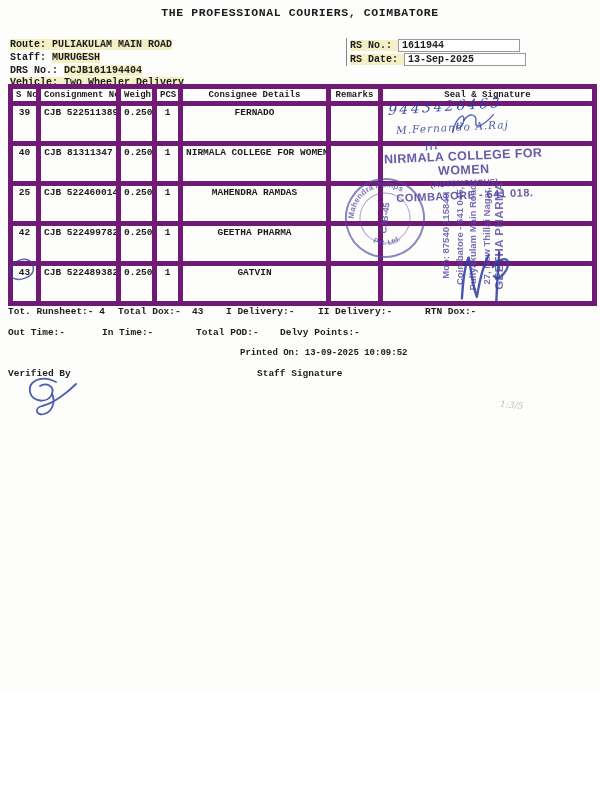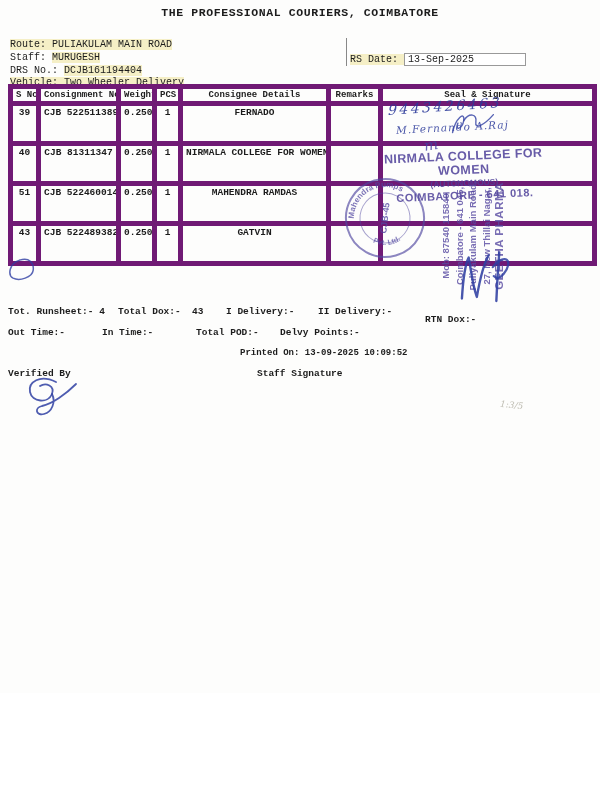--- a/index.html
+++ b/index.html
@@ -2,21 +2,21 @@
 <html><head>
 <meta charset="utf-8">
 <style>
   * { margin:0; padding:0; box-sizing:border-box; }
   html,body { width:600px; height:800px; background:#ffffff; }
   body { font-family:"Liberation Mono", monospace; color:#1c1c1c; }
   .sheet { position:relative; width:600px; height:693px; background:#fdfdfc; overflow:hidden; }
   .abs { position:absolute; }
   .title { top:6px; left:0; width:100%; text-align:center; font-size:11.5px; font-weight:bold; letter-spacing:.6px; }
   .subtitle { top:20px; left:0; width:100%; text-align:center; font-size:11px; font-weight:bold; letter-spacing:.2px; }
-  .inf { font-size:10px; font-weight:normal; white-space:pre; }
+  .inf { font-size:10px; font-weight:bold; white-space:pre; }
   .hl { background:#f5efc6; }
   .box { display:inline-block; border:1px solid #999; background:#fff; padding:0 3px; min-width:122px; }
   .vline { width:1px; background:#888; }
   table.rstable { position:absolute; top:84px; left:8px; width:584px; border-collapse:collapse; table-layout:fixed; }
   .rstable th, .rstable td { border:5px solid #701a75; font-weight:bold; vertical-align:top; padding:1px 3px; text-align:center; overflow:hidden; white-space:pre; }
   .rstable th { font-size:9px; height:14px; }
   .rstable td { font-size:9.5px; height:40px; }
   .c-pcs { text-align:center; }
   .f { position:absolute; font-size:9.5px; font-weight:bold; white-space:pre; }
   .f.small { font-size:9px; }
@@ -43,20 +43,21 @@
 <div class="sheet">
 
   <div class="abs title">THE PROFESSIONAL COURIERS, COIMBATORE</div>
 
   <div class="abs inf" style="left:10px; top:39px;"><span class="hl">Route: </span><span class="hl">PULIAKULAM MAIN ROAD</span></div>
   <div class="abs inf" style="left:10px; top:52px;"><span>Staff: </span><span class="hl">MURUGESH</span></div>
   <div class="abs inf" style="left:10px; top:65px;"><span>DRS No.: </span><span class="hl">DCJB161194404</span></div>
   <div class="abs inf" style="left:10px; top:77px;"><span class="hl">Vehicle: </span><span class="hl">Two Wheeler Delivery</span></div>
 
   <div class="abs vline" style="left:346px; top:38px; height:28px;"></div>
+  <div class="abs inf" style="left:350px; top:39px;"><span class="hl">RS No.: </span><span class="box">1611944</span></div>
   <div class="abs inf" style="left:350px; top:53px;"><span class="hl">RS Date: </span><span class="box">13-Sep-2025</span></div>
 
   <table class="rstable">
     <colgroup>
       <col style="width:28px">
         <col style="width:80px">
         <col style="width:36px">
         <col style="width:26px">
       <col style="width:148px">
         <col style="width:52px">
@@ -84,45 +85,54 @@
     <tr>
       <td>40</td>
       <td>CJB 81311347</td>
       <td>0.250</td>
       <td class="c-pcs">1</td>
       <td>NIRMALA COLLEGE FOR WOMEN</td>
       <td></td>
       <td></td>
     </tr>
     <tr>
-      <td>51</td>
+      <td>25</td>
       <td>CJB 522460014</td>
       <td>0.250</td>
       <td class="c-pcs">1</td>
       <td>MAHENDRA RAMDAS</td>
+      <td></td>
+      <td></td>
+    </tr>
+    <tr>
+      <td>42</td>
+      <td>CJB 522499782</td>
+      <td>0.250</td>
+      <td class="c-pcs">1</td>
+      <td>GEETHA PHARMA</td>
       <td></td>
       <td></td>
     </tr>
     <tr>
       <td>43</td>
       <td>CJB 522489382</td>
       <td>0.250</td>
       <td class="c-pcs">1</td>
       <td>GATVIN</td>
       <td></td>
       <td></td>
     </tr>
   </tbody>
     </table>
 
   <span class="f" style="left:8px;   top:306px;">Tot. Runsheet:- 4</span>
   <span class="f" style="left:118px; top:306px;">Total Dox:-  43</span>
   <span class="f" style="left:226px; top:306px;">I Delivery:-</span>
   <span class="f" style="left:318px; top:306px;">II Delivery:-</span>
-  <span class="f" style="left:425px; top:314px;text-align:center;">RTN Dox:-</span>
+  <span class="f" style="left:425px; top:306px;text-align:center;">RTN Dox:-</span>
 
   <span class="f" style="left:8px;   top:327px;">Out Time:-</span>
   <span class="f" style="left:102px; top:327px;">In Time:-</span>
   <span class="f" style="left:196px; top:327px;">Total POD:-</span>
   <span class="f" style="left:280px; top:327px;">Delvy Points:-</span>
 
   <span class="f small" style="left:240px; top:348px;">Printed On: 13-09-2025 10:09:52</span>
 
   <span class="f" style="left:8px;   top:368px;">Verified By</span>
   <span class="f" style="left:257px; top:368px;">Staff Signature</span>

